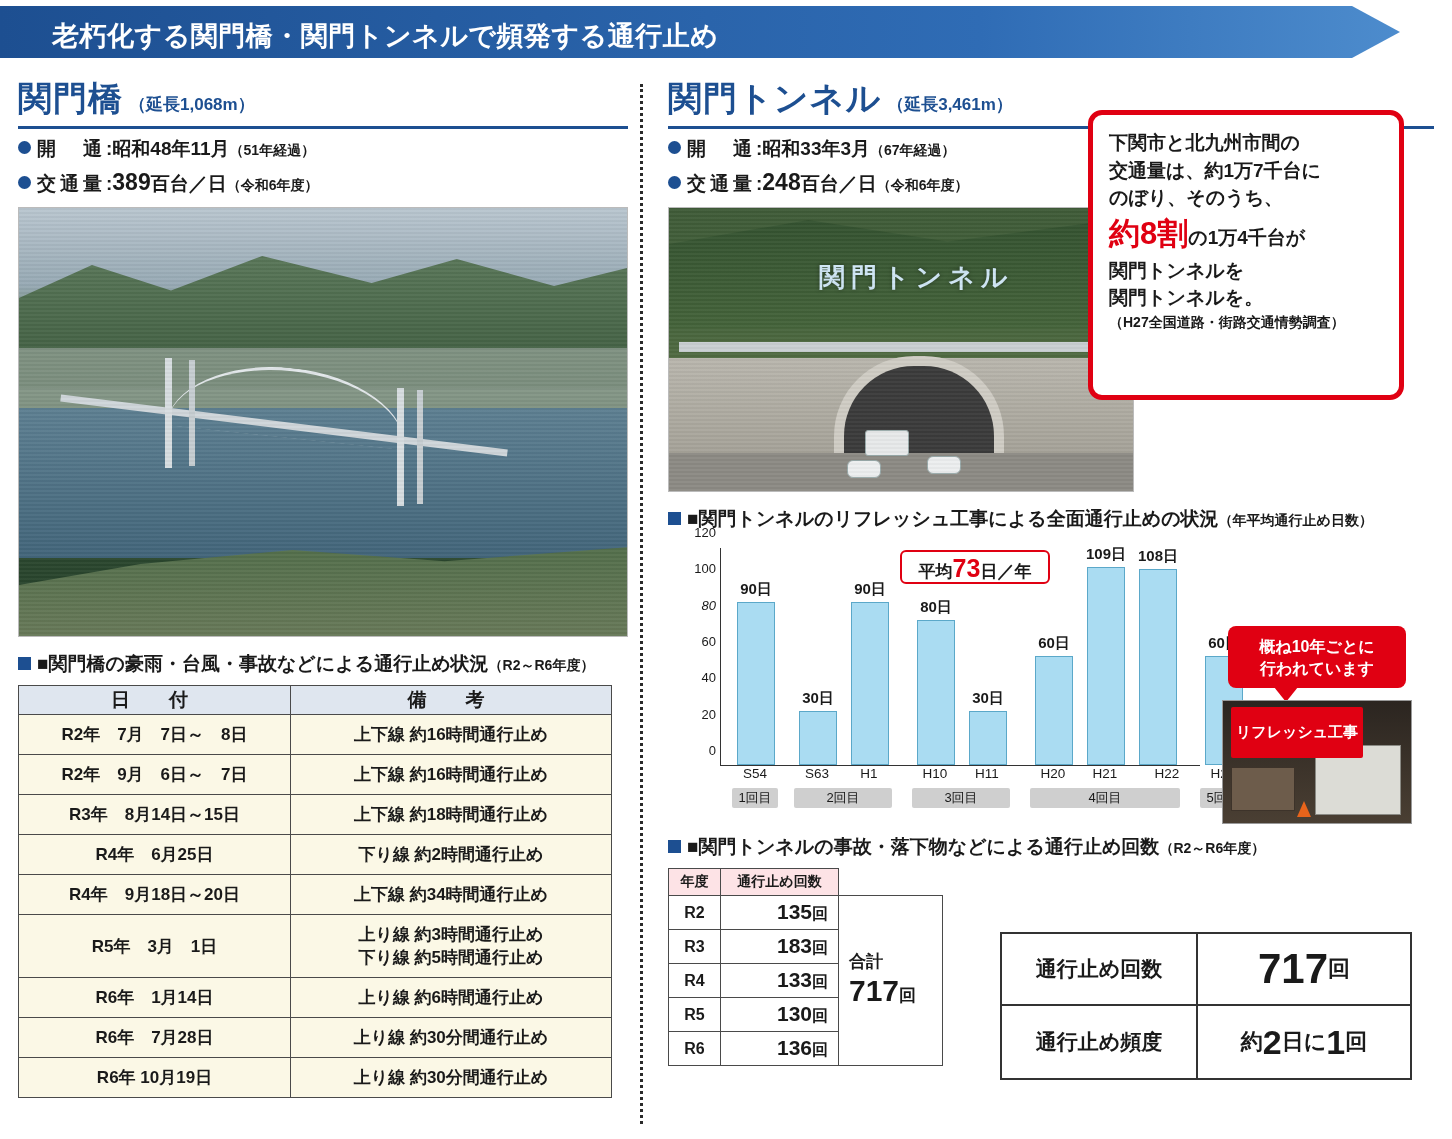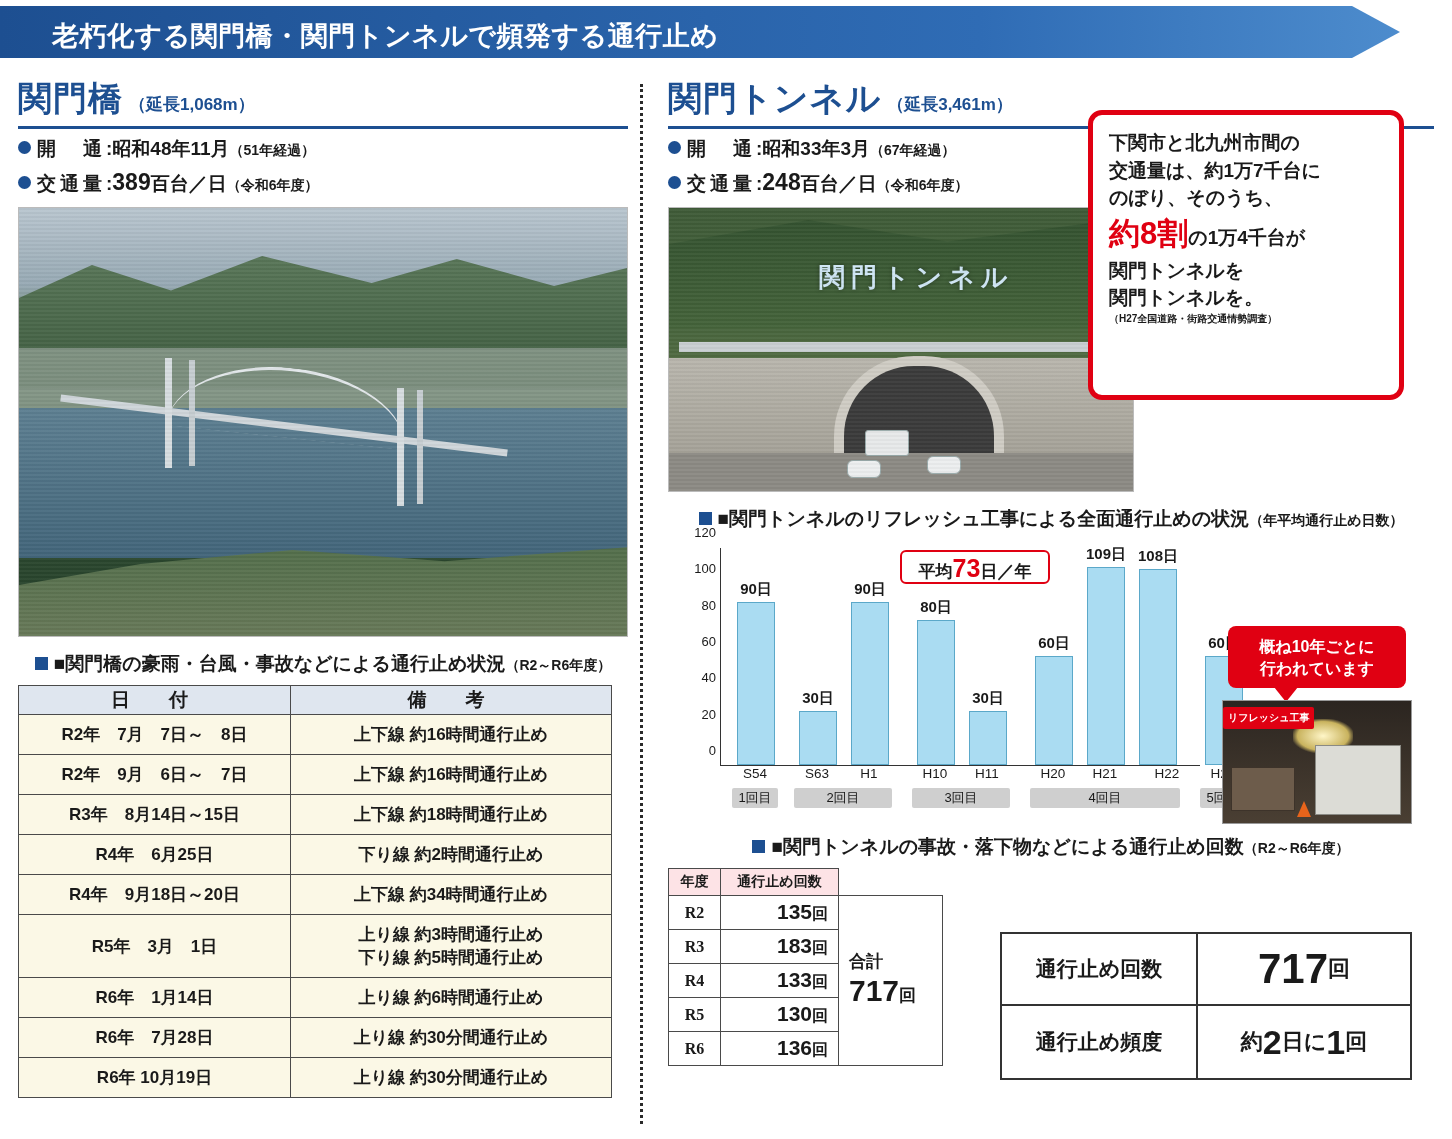--- a/index.html
+++ b/index.html
@@ -92,24 +92,24 @@
   .tn-truck { position:absolute; width:44px; height:26px; background:#e7e9ea; border:1px solid #9aa; border-radius:3px; }
   .tn-car { position:absolute; width:34px; height:18px; background:#eceeef; border:1px solid #9aa; border-radius:6px; }
 
   
   .callout {
     position:absolute; left:1088px; top:110px; width:316px; height:290px;
     background:#fff; border:5px solid #e00012; border-radius:14px;
     padding:14px 16px; font-size:19px; font-weight:bold; line-height:1.45;
   }
   .callout .big { font-size:31px; color:#e00012; }
-  .callout .note { font-size:10px; font-weight:bold; }
-
-  
-  .sub-head { display:flex; align-items:baseline; font-size:19px; font-weight:bold; margin-top:14px;justify-content:center; }
+  .callout .note { font-size:14px; font-weight:bold; }
+
+  
+  .sub-head { display:flex; align-items:baseline; font-size:19px; font-weight:bold; margin-top:14px; }
   .sq { width:13px; height:13px; background:#1d4f91; display:inline-block; margin-right:6px; position:relative; top:0px; }
   .sub-head .paren { font-size:14px; font-weight:bold; }
 
   
   table { border-collapse:collapse; }
   .tbl-left { width:594px; margin-top:8px; }
   .tbl-left th {
     background:#dfe6ef; border:1px solid #4a4a4a; font-size:19px; font-weight:bold;
     padding:1px 0; letter-spacing:10px;
   }
@@ -143,35 +143,35 @@
   .bubble:after {
     content:""; position:absolute; left:46px; bottom:-14px;
     border-left:12px solid transparent; border-right:12px solid transparent;
     border-top:15px solid #e00012;
   }
   .refresh-photo {
     position:absolute; left:1222px; top:700px; width:190px; height:124px;
     border:1px solid #999; overflow:hidden; background:linear-gradient(180deg,#2b2520,#4a3f33);
   }
   .rp-badge {
-    position:absolute; left:0; top:6px; background:#e00012; color:#fff;
-    font-size:10px; font-weight:bold; padding:4px 5px; border-radius:2px;
+    position:absolute; left:8px; top:6px; background:#e00012; color:#fff;
+    font-size:15px; font-weight:bold; padding:16px 5px; border-radius:2px;
   }
   .rp-light { position:absolute; left:70px; top:18px; width:60px; height:34px; background:radial-gradient(ellipse at center,#fff6c8,#c9b35e 60%,rgba(0,0,0,0) 75%); }
   .rp-machine { position:absolute; left:92px; top:44px; width:86px; height:70px; background:#dcdcd6; border:1px solid #8a8a84; }
   .rp-truck { position:absolute; left:8px; top:66px; width:64px; height:44px; background:#6d5c4b; border:1px solid #3d332a; }
   .rp-cone { position:absolute; left:74px; top:100px; width:0; height:0; border-left:7px solid transparent; border-right:7px solid transparent; border-bottom:16px solid #e8641b; }
 
   
   .tbl-count { margin-top:8px; border-collapse:collapse; }
   .tbl-count th {
     background:#fde3e6; border:1px solid #4a4a4a; font-size:14px; font-weight:bold; padding:4px 8px;
   }
   .tbl-count td { border:1px solid #4a4a4a; font-size:16px; font-weight:bold; padding:4px 10px; background:#fff; }
-  .tbl-count td.yr { text-align:center; width:52px;font-family:Liberation Serif, serif; }
+  .tbl-count td.yr { text-align:center; width:52px; }
   .tbl-count td.num { text-align:right; width:118px; }
   .tbl-count td.num b { font-size:21px; }
   .tbl-count td.total { text-align:left; width:104px; font-size:17px; line-height:1.2; }
   .tbl-count td.total .tn { font-size:30px; }
 
   .summary { position:absolute; left:1000px; top:932px; width:412px; border:2px solid #333; }
   .summary-row { display:flex; height:72px; border-bottom:2px solid #333; }
   .summary-row:last-child { border-bottom:none; }
   .summary-lbl { width:196px; border-right:2px solid #333; display:flex; align-items:center; justify-content:center; font-size:21px; font-weight:bold; }
   .summary-val { flex:1; display:flex; align-items:center; justify-content:center; font-size:22px; font-weight:bold; }
@@ -329,21 +329,21 @@
     <div class="chart-wrap">
       <div class="avg-box">
         <span>平均</span><span class="n">73</span><span>日／年</span>
       </div>
       <div class="chart-area">
 
         <div class="ytick" style="bottom:0px;">0</div>
         <div class="ytick" style="bottom:36.3px;">20</div>
         <div class="ytick" style="bottom:72.6px;">40</div>
         <div class="ytick" style="bottom:109px;">60</div>
-        <div class="ytick" style="bottom:145.3px;">80</div>
+        <div class="ytick" style="bottom:145.3px;font-style:italic;">80</div>
         <div class="ytick" style="bottom:181.6px;">100</div>
         <div class="ytick" style="bottom:218px;">120</div>
 
         <div class="bar" style="left:16px;  height:163.5px;"></div>
         <div class="bar" style="left:78px;  height:54.5px;"></div>
         <div class="bar" style="left:130px; height:163.5px;"></div>
         <div class="bar" style="left:196px; height:145.3px;"></div>
         <div class="bar" style="left:248px; height:54.5px;"></div>
         <div class="bar" style="left:314px; height:109px;"></div>
         <div class="bar" style="left:366px; height:198px;"></div>

